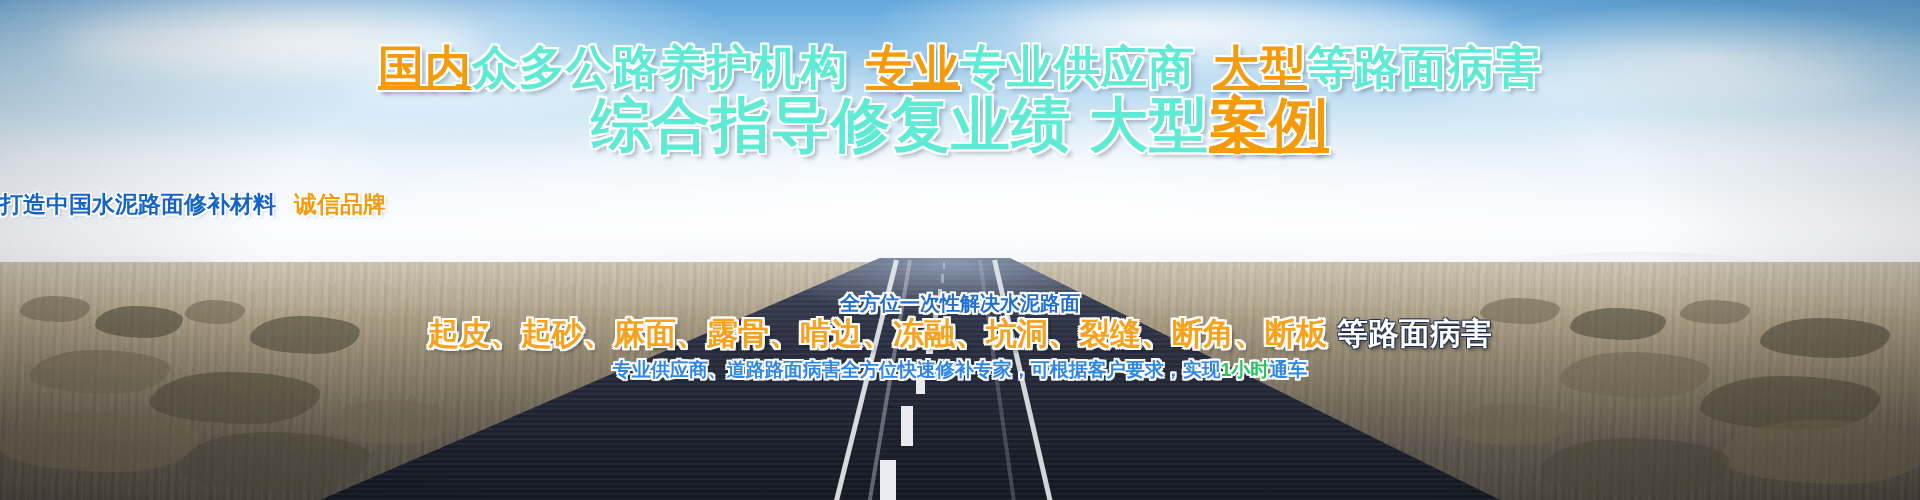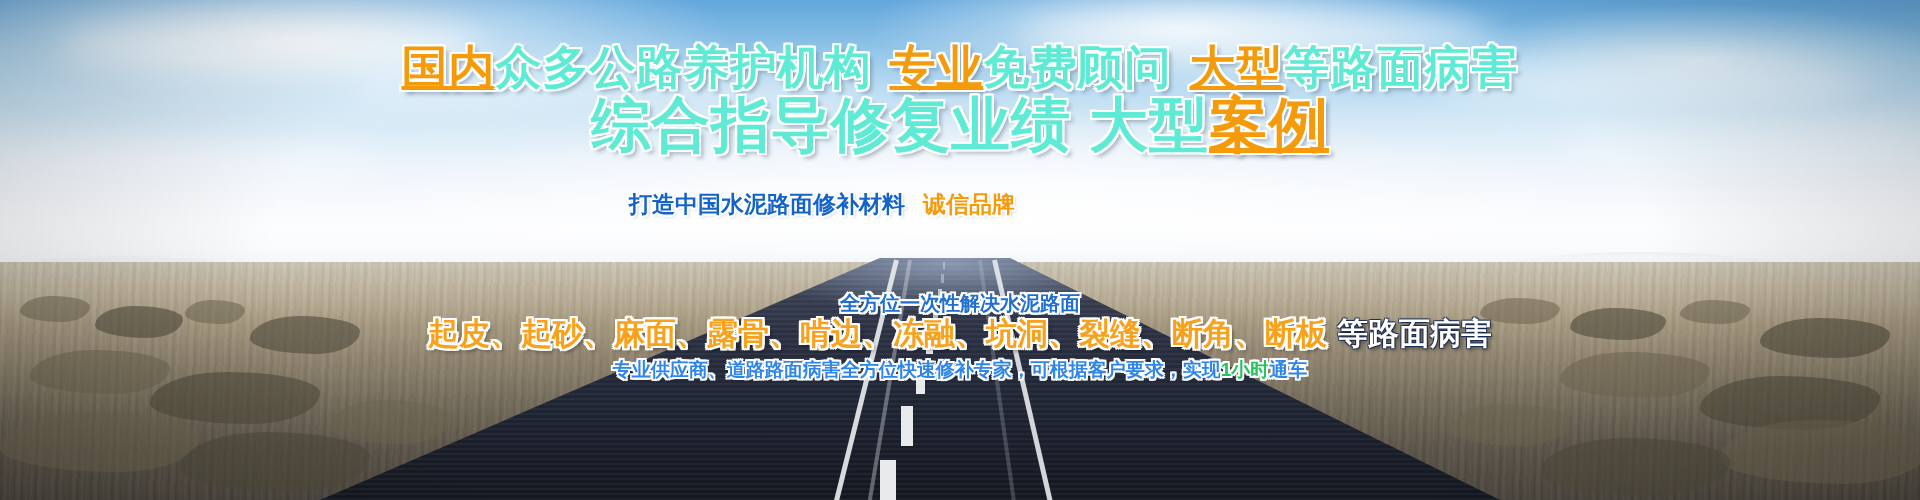--- a/index.html
+++ b/index.html
@@ -130,21 +130,21 @@
     text-shadow:
       -2px -2px 0 #ffffff, 2px -2px 0 #ffffff, -2px 2px 0 #ffffff, 2px 2px 0 #ffffff,
       0 -2px 0 #ffffff, 0 2px 0 #ffffff, -2px 0 0 #ffffff, 2px 0 0 #ffffff,
       4px 4px 4px rgba(40,60,90,.35);
     text-decoration: underline;
   }
   .gap{display:inline-block;width:18px;}
   .gap-sm{display:inline-block;width:10px;}
 
   .sub{
-    position:absolute;left:0;width:1644px;text-align:center;
+    position:absolute;left:0;width:1644px;
     font-weight:bold;font-size:23px;line-height:1;white-space:nowrap;
   }
   .sub1{top:193px;}
   .sub2{top:227px;}
   .sub .blue{
     color:#1463c6;
     text-shadow:-1.5px -1.5px 0 #fff,1.5px -1.5px 0 #fff,-1.5px 1.5px 0 #fff,1.5px 1.5px 0 #fff,
                 0 -1.5px 0 #fff,0 1.5px 0 #fff,-1.5px 0 0 #fff,1.5px 0 0 #fff,
                 2px 2px 3px rgba(40,60,90,.3);
   }
@@ -258,21 +258,21 @@
   <div class="lane" style="left:992px;top:260px;width:5px;height:250px;
        transform:rotate(-13deg);transform-origin:top center;opacity:.9;"></div>
   <div class="lane faint" style="left:978px;top:260px;width:4px;height:250px;
        transform:rotate(-8deg);transform-origin:top center;opacity:.45;"></div>
 
   <div class="vignette"></div>
 
   <div class="content">
 
     <div class="hero hero1">
-      <span class="orange">国内</span><span class="blue">众多公路养护机构</span><span class="gap"></span><span class="orange">专业</span><span class="blue">免费顾问</span><span class="gap"></span><span class="orange">大型</span><span class="blue">等路面病害</span>
+      <span class="orange">国内</span><span class="blue">众多公路养护机构</span><span class="gap"></span><span class="orange">专业</span><span class="blue">专业供应商</span><span class="gap"></span><span class="orange">大型</span><span class="blue">等路面病害</span>
     </div>
 
     <div class="hero hero2">
       <span class="blue">综合指导修复业绩</span><span class="gap"></span><span class="blue">大型</span><span class="orange">案例</span>
     </div>
 
     <div class="sub sub1">
       <span class="blue">打造中国水泥路面修补材料</span><span class="gap"></span><span class="orange">诚信品牌</span>
     </div>
 

